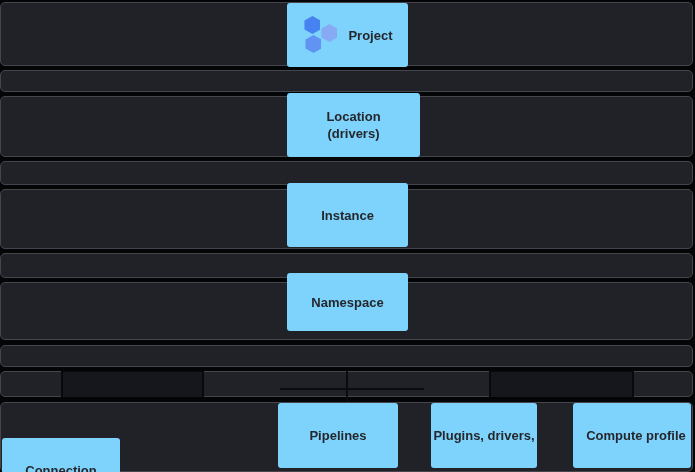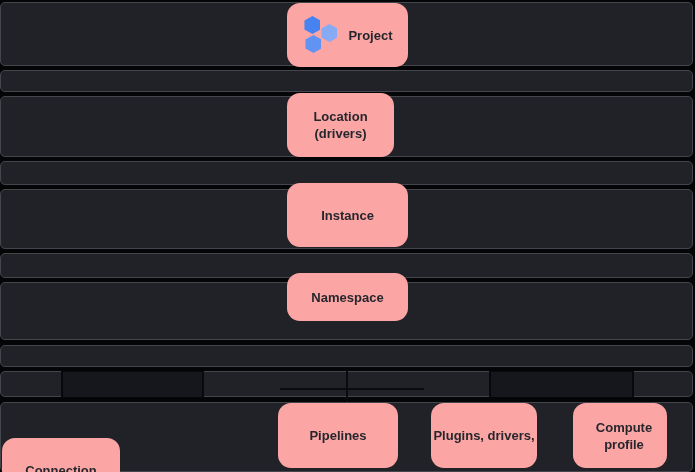--- a/index.html
+++ b/index.html
@@ -25,22 +25,22 @@
     border-left:2px solid #08090c;
     border-right:2px solid #08090c;
     border-top:1px solid #08090c;
     box-sizing:border-box;
   }
   .conn-vline{position:absolute;width:2px;background:#0a0b0e;}
   .conn-hline{position:absolute;height:2px;background:#0a0b0e;}
   
   .node{
     position:absolute;
-    background:#fca5a5;
-    border-radius:13px;
+    background:#7dd3fc;
+    border-radius:3px;
     display:flex;align-items:center;justify-content:center;
     text-align:center;
     color:#26272c;
     font-size:13px;font-weight:700;
     line-height:17px;
     box-sizing:border-box;
   }
   
   .hexwrap{position:relative;width:37px;height:38px;flex:0 0 auto;}
   .hex{
@@ -77,47 +77,47 @@
     <div class="project-inner">
       <div class="hexwrap">
         <div class="hex hex1"></div>
         <div class="hex hex2"></div>
         <div class="hex hex3"></div>
       </div>
       <span>Project</span>
     </div>
   </div>
 
-  <div class="node" style="left:287px;top:93px;width:107px;height:64px;">
+  <div class="node" style="left:287px;top:93px;width:133px;height:64px;">
     <div>
       <div>Location</div>
       <div>(drivers)</div>
     </div>
   </div>
 
   <div class="node" style="left:287px;top:183px;width:121px;height:64px;">
     <span>Instance</span>
   </div>
 
-  <div class="node" style="left:287px;top:273px;width:121px;height:48px;">
+  <div class="node" style="left:287px;top:273px;width:121px;height:58px;">
     <span>Namespace</span>
   </div>
 
   <div class="node" style="left:2px;top:403px;width:118px;height:65px;margin-top:35px;">
     <span>Connection</span>
   </div>
 
 
   <div class="node" style="left:278px;top:403px;width:120px;height:65px;">
     <span>Pipelines</span>
   </div>
 
   <div class="node" style="left:431px;top:403px;width:106px;height:65px;">
     <div>
       <div>Plugins, drivers,</div>
     </div>
   </div>
 
-  <div class="node" style="left:573px;top:403px;width:94px;height:65px;padding-left:8px;">
+  <div class="node" style="left:573px;top:403px;width:118px;height:65px;padding-left:8px;">
     <span>Compute profile</span>
   </div>
 
 </div>
 
 </body></html>

